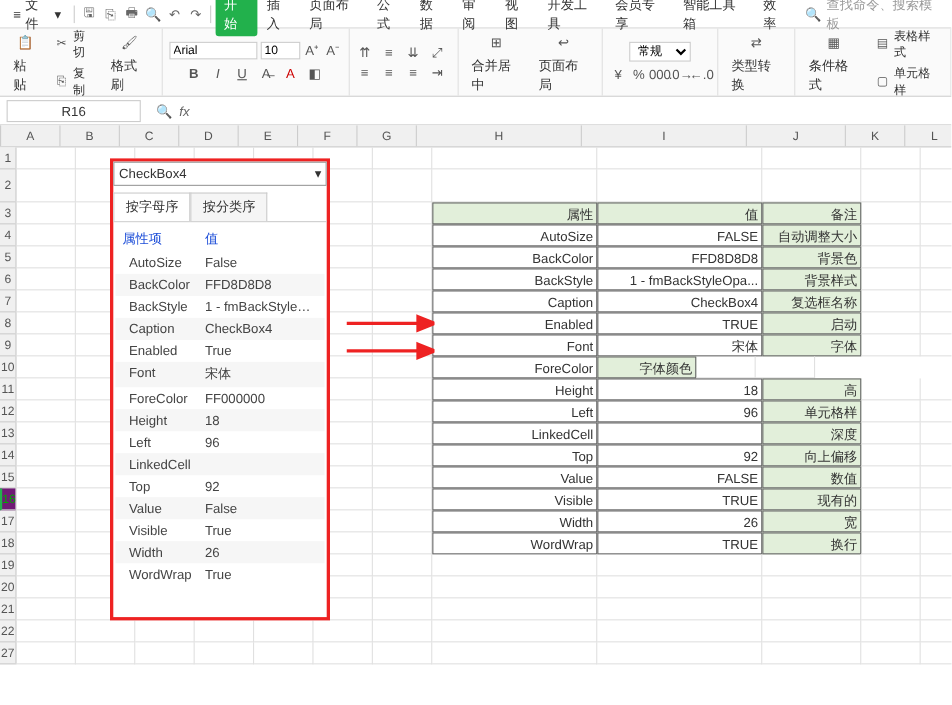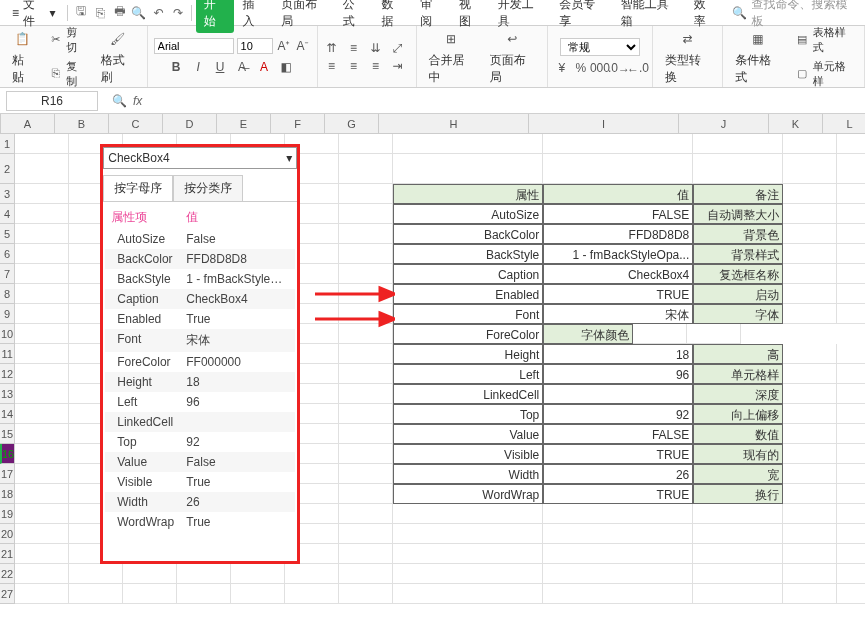--- a/index.html
+++ b/index.html
@@ -24,21 +24,21 @@
 .ribbon .icon-lg { width: 22px; height: 22px; }
 .ribbon select, .ribbon input { font-size: 11px; border: 1px solid #ccc; padding: 1px 3px; background: #fff; }
 .ribbon .font-name { width: 80px; }
 .ribbon .font-size { width: 36px; }
 .ribbon .btn-grid { display: grid; grid-template-columns: repeat(6, 20px); gap: 2px; }
 .ribbon .btn-grid .icon { width: 18px; height: 18px; cursor: pointer; }
 .ribbon .align-grid { display: grid; grid-template-columns: repeat(4, 20px); gap: 2px; }
 
 
 .formula-bar { display: flex; align-items: center; height: 26px; border-bottom: 1px solid #d0d0d0; }
-.name-box { width: 92px; border: 1px solid #ccc; margin: 2px 6px; padding: 2px 4px; text-align: center; background: #fff; }
+.name-box { width: 122px; border: 1px solid #ccc; margin: 2px 6px; padding: 2px 4px; text-align: center; background: #fff; }
 .fx-area { display: flex; align-items: center; gap: 6px; padding: 0 8px; color: #666; }
 
 
 .grid-wrap { position: relative; }
 .col-headers { display: flex; height: 20px; background: #f0f0f0; border-bottom: 1px solid #ccc; }
 .corner { width: 22px; border-right: 1px solid #ccc; background: #e8e8e8; }
 .col-h { border-right: 1px solid #ccc; text-align: center; line-height: 20px; font-size: 11px; color: #555; }
 .grid-body { display: flex; }
 .row-headers { width: 22px; background: #f0f0f0; border-right: 1px solid #ccc; }
 .row-h { height: 20px; border-bottom: 1px solid #ccc; text-align: center; line-height: 20px; font-size: 11px; color: #555; }
@@ -55,21 +55,21 @@
 .cH { width: 150px; } .cI { width: 150px; } .cJ { width: 90px; }
 .cK { width: 54px; } .cL { width: 54px; }
 
 
 .prop-panel { position: absolute; left: 85px; top: 10px; width: 200px; height: 420px; background: #fff; border: 3px solid #ee2222; z-index: 10; }
 .prop-combo { width: 100%; border: 1px solid #999; padding: 3px 4px; font-size: 12px; background: #fff; display: flex; justify-content: space-between; align-items: center; }
 .prop-tabs { display: flex; border-bottom: 1px solid #ccc; margin-top: 6px; }
 .prop-tab { padding: 4px 10px; border: 1px solid #ccc; border-bottom: none; background: #f5f5f5; cursor: pointer; font-size: 12px; }
 .prop-tab.active { background: #fff; }
 .prop-grid { padding: 4px 2px; }
-.prop-head { display: flex; padding: 3px 6px; font-weight: normal; color: #ec4899; }
+.prop-head { display: flex; padding: 3px 6px; font-weight: normal; color: #1d4ed8; }
 .prop-head .pn { width: 75px; }
 .prop-row { display: flex; padding: 3px 6px; font-size: 12px; color: #444; }
 .prop-row:nth-child(even) { background: #f6f6f6; }
 .prop-row .pn { width: 75px; padding-left: 6px; }
 .prop-row .pv { flex: 1; overflow: hidden; white-space: nowrap; text-overflow: ellipsis; }
 
 
 .arrow { position: absolute; z-index: 11; }
 .arrow-line { stroke: #ee2222; stroke-width: 3; fill: #ee2222; }
 
@@ -174,21 +174,21 @@
     <div class="ribbon-btn-lg">
         <span class="icon icon-lg">⊞</span>
         <span>合并居中</span>
       </div>
     <div class="ribbon-btn-lg">
         <span class="icon icon-lg">↩</span>
         <span>页面布局</span>
       </div>
   </div>
   <div class="ribbon-group col">
-    <select style="width:80px"><option>常规</option></select>
+    <select style="width:56px"><option>常规</option></select>
     <div style="display:flex;gap:3px">
       <span class="icon">¥</span>
       <span class="icon">%</span>
       <span class="icon">000</span>
       <span class="icon">.0→</span>
       <span class="icon">←.0</span>
     </div>
   </div>
   <div class="ribbon-group">
     <div class="ribbon-btn-lg">

